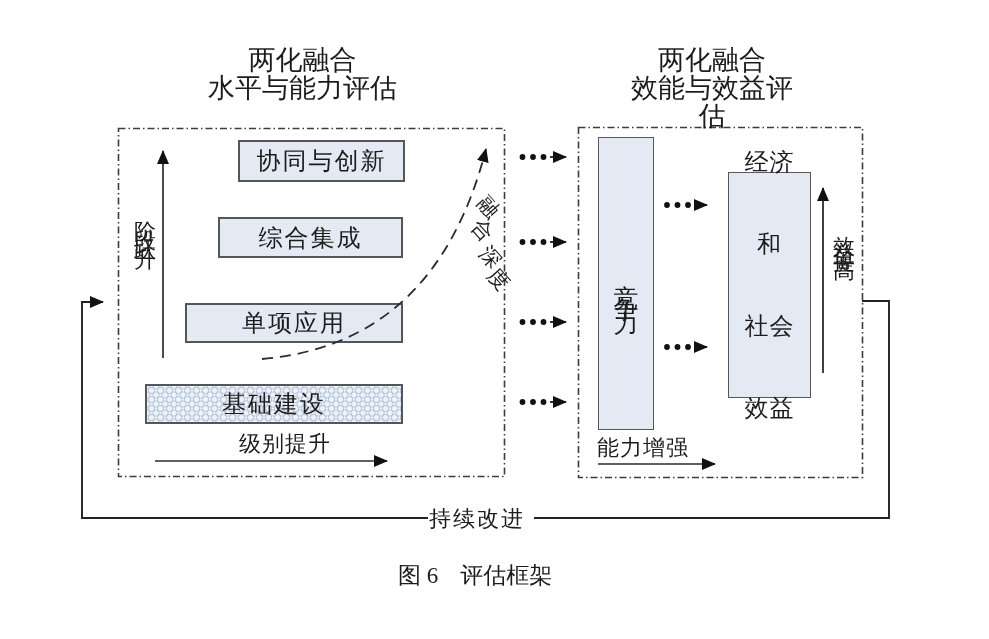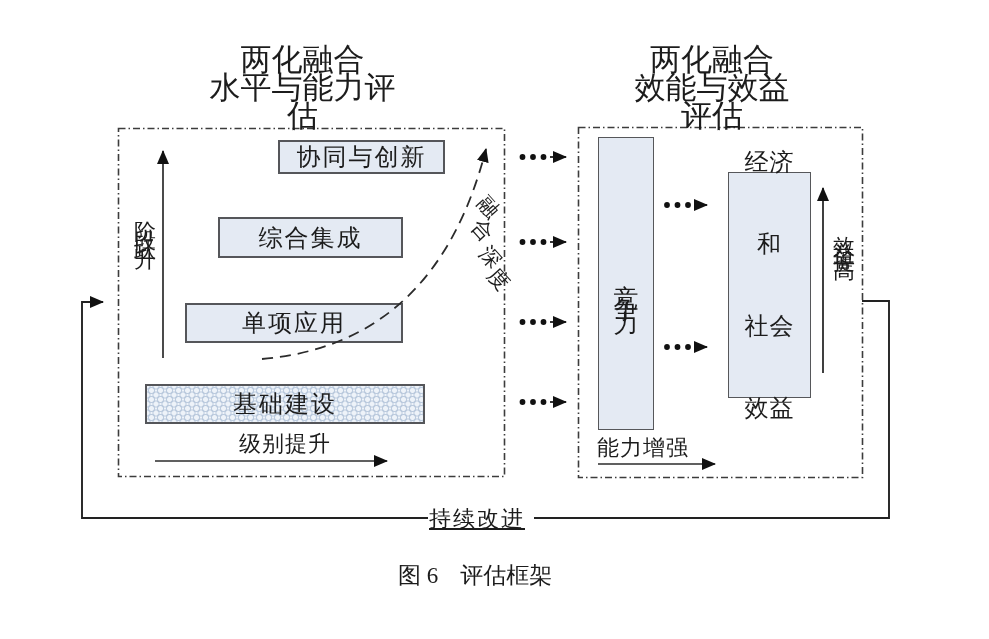--- a/index.html
+++ b/index.html
@@ -1,21 +1,21 @@
 <!DOCTYPE html>
 <html><head>
 <meta charset="utf-8">
 <style>
   html,body{margin:0;padding:0;background:#ffffff;}
   .canvas{
     position:relative;width:989px;height:639px;background:#ffffff;
     font-family:"Liberation Serif","DejaVu Serif",serif;color:#1c1c1c;overflow:hidden;
   }
   .txt{position:absolute;white-space:nowrap;color:#1c1c1c;}
-  .panel-title{position:absolute;text-align:center;font-size:31px;line-height:28px;}
+  .panel-title{position:absolute;text-align:center;font-size:27px;line-height:28px;}
   .stage-box{
     position:absolute;background:#e4eaf3;border:2px solid #55565a;
     display:flex;align-items:center;justify-content:center;
     font-size:24px;letter-spacing:2px;box-sizing:border-box;
   }
   .stage-box.hatched{
     background-color:#eef3f9;
     background-image:
       radial-gradient(circle, rgba(188,203,222,0) 2.6px, #bccbde 2.8px 3.8px, rgba(188,203,222,0) 4px),
       radial-gradient(circle, rgba(188,203,222,0) 2.6px, #bccbde 2.8px 3.8px, rgba(188,203,222,0) 4px);
@@ -40,30 +40,30 @@
   .feedback-label{font-size:22px;letter-spacing:2px;}
   .caption{position:absolute;left:398px;top:560px;font-size:23px;}
   .caption .gap{display:inline-block;width:22px;}
   svg.wires{position:absolute;left:0;top:0;pointer-events:none;}
 </style>
 </head>
 <body>
 
 <div class="canvas">
 
-  <div class="stage-box" style="left:238px;top:140px;width:167px;height:34px;margin-left:40px;">
+  <div class="stage-box" style="left:238px;top:140px;width:167px;height:42px;">
     <span>协同与创新</span>
   </div>
   <div class="stage-box" style="left:185px;top:303px;width:218px;height:40px;">
     <span>单项应用</span>
   </div>
   <div class="stage-box" style="left:218px;top:217px;width:185px;height:41px;">
     <span>综合集成</span>
   </div>
-  <div class="stage-box hatched" style="left:145px;top:384px;width:280px;height:40px;justify-content:center;">
+  <div class="stage-box hatched" style="left:145px;top:384px;width:258px;height:40px;justify-content:center;">
     <span>基础建设</span>
   </div>
 
   <div class="tall-box" style="left:598px;top:137px;width:56px;height:293px;">
     <span class="vtext comp-label">竞争力</span>
   </div>
 
   <div class="tall-box" style="left:728px;top:172px;width:83px;height:226px;flex-direction:column;">
     <div class="benefit-line">经济</div>
     <div class="benefit-line">和</div>
@@ -145,19 +145,19 @@
   <div class="txt h-label" style="left:239px;top:429px;">级别提升</div>
 
   <span class="curve-char">融</span>
   <span class="curve-char">合</span>
   <span class="curve-char">深</span>
   <span class="curve-char">度</span>
 
   <div class="txt vtext benefit-up-label" style="left:829px;top:219px;">效益提高</div>
   <div class="txt h-label" style="left:597px;top:433px;">能力增强</div>
 
-  <div class="txt feedback-label" style="left:429px;top:504px;text-decoration:underline;">持续改进</div>
+  <div class="txt feedback-label" style="left:429px;top:504px;">持续改进</div>
 
   <div class="caption">
     <span>图 6</span><span class="gap"></span><span>评估框架</span>
   </div>
 
 </div>
 
 </body></html>

